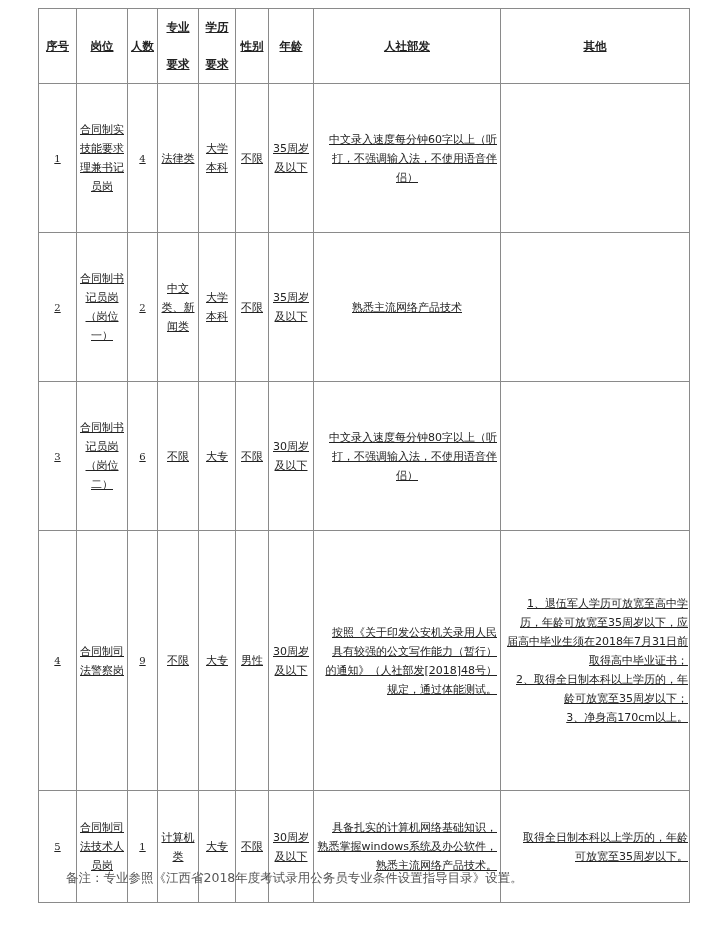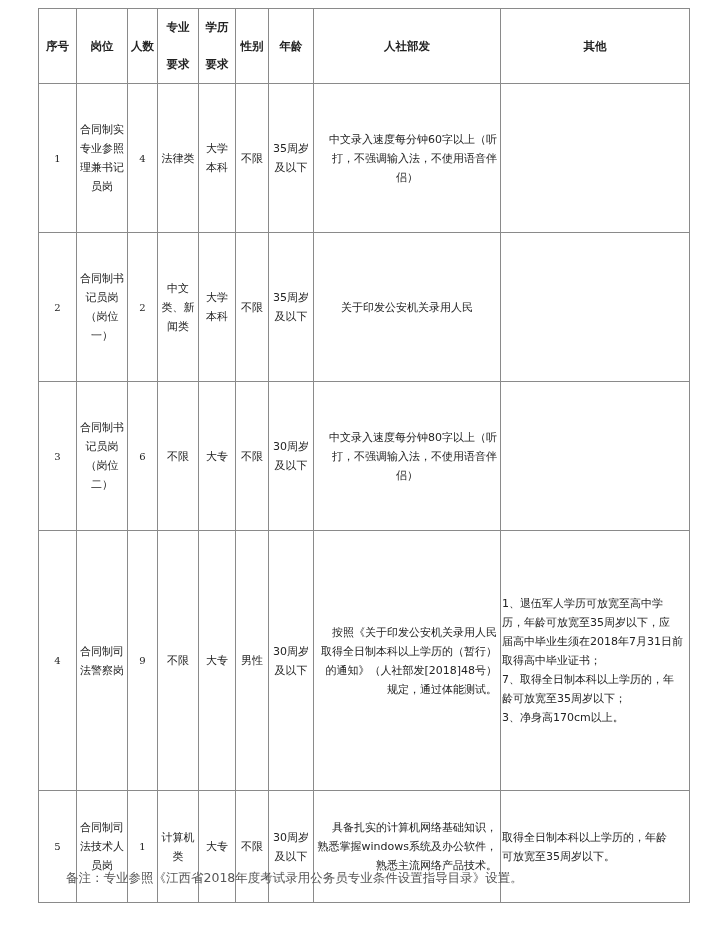--- a/index.html
+++ b/index.html
@@ -15,31 +15,32 @@
     }
     table.jobs td, table.jobs th {
       border: 1px solid #8a8a8a;
       padding: 0;
       text-align: center;
       vertical-align: middle;
       font-size: 11px;
       line-height: 19px;
       word-break: break-all;
       overflow: hidden;
+      text-decoration: underline;
     }
     table.jobs th {
       font-weight: bold;
       font-size: 11.5px;
       height: 73px;
       line-height: 37px;
     }
     table.jobs th.single { line-height: 19px; }
     .skill-inner { display: block; padding: 0 3px; text-align: right; }
     .skill-inner.center { text-align: center; }
-    .other-inner { display: block; padding: 0 1px; text-align: left; }
+    .other-inner { display: block; padding: 0 1px; text-align: right; }
     .lh37 { line-height: 37.5px; }
     .lh36 { line-height: 36px; }
     .lh33 { line-height: 33px; }
     .footnote {
       position: absolute; left: 66px; top: 870px;
       font-size: 12.5px; color: #555;
       font-family: "DejaVu Sans", "Liberation Sans", sans-serif;
       white-space: nowrap;
     }
     .num { font-family: "DejaVu Serif", "Liberation Serif", serif; font-size: 10px; }
@@ -77,21 +78,21 @@
       <th class="single"><span>人社部发</span></th>
       <th class="single"><span>其他</span></th>
     </tr>
   </thead>
   <tbody>
 
     <tr style="height:149px">
       <td><span class="num">1</span></td>
       <td class="lh37">
         <div>合同制实</div>
-        <div>专业参照</div>
+        <div>技能要求</div>
         <div>理兼书记</div>
         <div>员岗</div>
       </td>
       <td><span class="num">4</span></td>
       <td>
           <div>法律类</div>
         </td>
       <td class="lh37">
         <div>大学</div>
         <div>本科</div>
@@ -126,21 +127,21 @@
       <td class="lh37">
         <div>大学</div>
         <div>本科</div>
       </td>
       <td><span>不限</span></td>
       <td class="lh37">
         <div>35周岁</div>
         <div>及以下</div>
       </td>
       <td>
-        <div class="skill-inner center">关于印发公安机关录用人民</div>
+        <div class="skill-inner center">熟悉主流网络产品技术</div>
       </td>
       <td></td>
     </tr>
 
     <tr style="height:149px">
       <td><span class="num">3</span></td>
       <td class="lh37">
         <div>合同制书</div>
         <div>记员岗</div>
         <div>（岗位</div>
@@ -179,30 +180,30 @@
       <td>
           <div>大专</div>
         </td>
       <td><span>男性</span></td>
       <td class="lh37">
         <div>30周岁</div>
         <div>及以下</div>
       </td>
       <td class="lh36">
         <div class="skill-inner">按照《关于印发公安机关录用人民</div>
-        <div class="skill-inner">取得全日制本科以上学历的（暂行）</div>
+        <div class="skill-inner">具有较强的公文写作能力（暂行）</div>
         <div class="skill-inner">的通知》（人社部发[2018]48号）</div>
         <div class="skill-inner">规定，通过体能测试。</div>
       </td>
       <td class="lh36">
         <div class="other-inner">1、退伍军人学历可放宽至高中学</div>
         <div class="other-inner">历，年龄可放宽至35周岁以下，应</div>
         <div class="other-inner">届高中毕业生须在2018年7月31日前</div>
         <div class="other-inner">取得高中毕业证书；</div>
-        <div class="other-inner">7、取得全日制本科以上学历的，年</div>
+        <div class="other-inner">2、取得全日制本科以上学历的，年</div>
         <div class="other-inner">龄可放宽至35周岁以下；</div>
         <div class="other-inner">3、净身高170cm以上。</div>
       </td>
     </tr>
 
     <tr style="height:112px">
       <td><span class="num">5</span></td>
       <td class="lh33">
         <div>合同制司</div>
         <div>法技术人</div>

